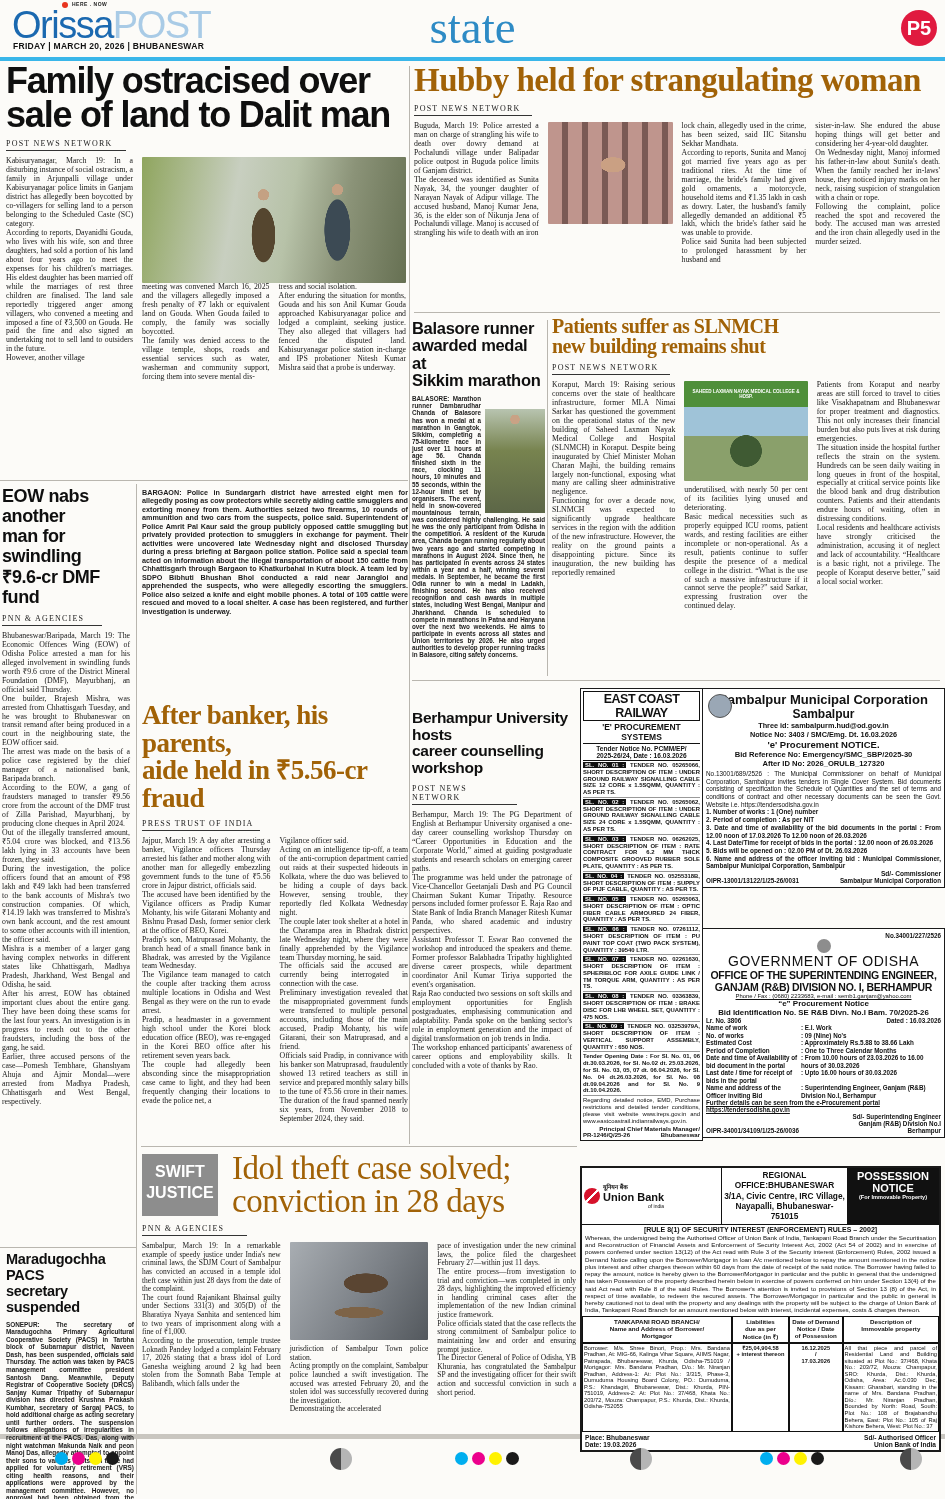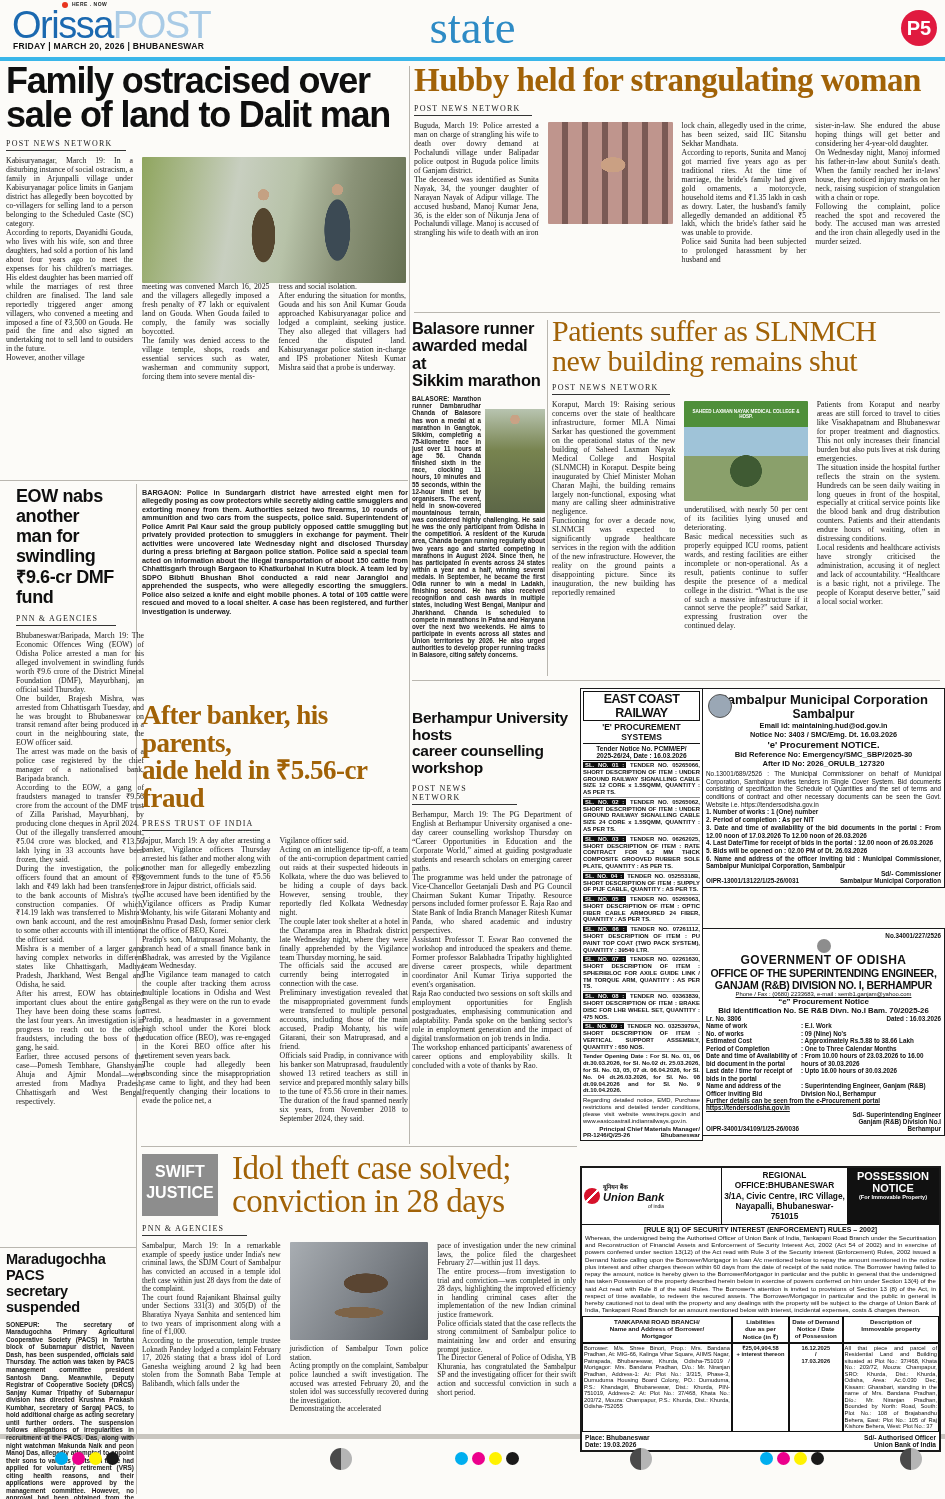--- a/index.html
+++ b/index.html
@@ -100,40 +100,40 @@
   <div class="abs" style="left:412px;top:320px;width:133px">
     <div class="hl-sans" style="font-size:16.5px;line-height:1.05;letter-spacing:-.3px">Balasore runner
 awarded medal at
 Sikkim marathon</div>
     <div style="margin-top:6px;font-family:'Liberation Sans',sans-serif;font-weight:bold;font-size:6.3px;line-height:1.13;text-align:justify;color:#1c1c1c">
       <div style="float:right;width:60px;height:104px;margin:14px 0 2px 4px;background:radial-gradient(circle 7px at 50% 10%,#c9a285 68%,transparent 70%),linear-gradient(180deg,#b8c4b0 0%,#77834f 40%,#5c6647 100%)"></div><span class="wsn">BALASORE: Marathon runner Dambarudhar Chanda of Balasore has won a medal at a marathon in Gangtok, Sikkim, completing a 75-kilometre race in just over 11 hours at age 56. Chanda finished sixth in the race, clocking 11 hours, 10 minutes and 55 seconds, within the 12-hour limit set by organisers. The event, held in snow-covered mountainous terrain, was considered highly challenging. He said he was the only participant from Odisha in the competition. A resident of the Kuruda area, Chanda began running regularly about two years ago and started competing in marathons in August 2024. Since then, he has participated in events across 24 states within a year and a half, winning several medals. In September, he became the first Odia runner to win a medal in Ladakh, finishing second. He has also received recognition and cash awards in multiple states, including West Bengal, Manipur and Jharkhand. Chanda is scheduled to compete in marathons in Patna and Haryana over the next two weekends. He aims to participate in events across all states and Union territories by 2026. He also urged authorities to develop proper running tracks in Balasore, citing safety concerns.</span>
     </div>
   </div>
 
   <div class="abs" style="left:552px;top:316px;width:388px">
-    <div class="hl" style="font-family:'Liberation Serif',serif;font-weight:normal;font-size:30px;letter-spacing:-.5px;line-height:1">Patients suffer as SLNMCH
+    <div class="hl" style="font-family:'Liberation Serif',serif;font-weight:bold;font-size:20px;letter-spacing:-.5px;line-height:1">Patients suffer as SLNMCH
 new building remains shut</div>
     <div class="byline" style="width:118px">POST NEWS NETWORK</div>
     <div class="cols">
       <div class="col bt">Koraput, March 19: Raising serious concerns over the state of healthcare infrastructure, former MLA Nimai Sarkar has questioned the government on the operational status of the new building of Saheed Laxman Nayak Medical College and Hospital (SLNMCH) in Koraput. Despite being inaugurated by Chief Minister Mohan Charan Majhi, the building remains largely non-functional, exposing what many are calling sheer administrative negligence.
 Functioning for over a decade now, SLNMCH was expected to significantly upgrade healthcare services in the region with the addition of the new infrastructure. However, the reality on the ground paints a disappointing picture. Since its inauguration, the new building has reportedly remained</div>
       <div class="col">
         <div class="ph" style="height:100px;background:radial-gradient(circle 26px at 50% 70%,#3f5a33 60%,transparent 62%),linear-gradient(180deg,#4f8f3a 0 26%,#9fc3d8 26% 55%,#8aa06b 55% 100%);position:relative">
           <span class="sans" style="position:absolute;left:2px;top:8px;right:2px;color:#fff;font-weight:bold;font-size:4.6px;text-align:center">SAHEED LAXMAN NAYAK MEDICAL COLLEGE &amp; HOSP.</span>
         </div>
         <div class="bt" style="margin-top:5px">underutilised, with nearly 50 per cent of its facilities lying unused and deteriorating.
 Basic medical necessities such as properly equipped ICU rooms, patient wards, and resting facilities are either incomplete or non-operational. As a result, patients continue to suffer despite the presence of a medical college in the district. “What is the use of such a massive infrastructure if it cannot serve the people?” said Sarkar, expressing frustration over the continued delay.</div>
       </div>
       <div class="col bt">Patients from Koraput and nearby areas are still forced to travel to cities like Visakhapatnam and Bhubaneswar for proper treatment and diagnostics. This not only increases their financial burden but also puts lives at risk during emergencies.
 The situation inside the hospital further reflects the strain on the system. Hundreds can be seen daily waiting in long queues in front of the hospital, especially at critical service points like the blood bank and drug distribution counters. Patients and their attendants endure hours of waiting, often in distressing conditions.
 Local residents and healthcare activists have strongly criticised the administration, accusing it of neglect and lack of accountability. “Healthcare is a basic right, not a privilege. The people of Koraput deserve better,” said a local social worker.</div>
     </div>
   </div>
 
-  <div class="abs" style="left:16px;top:486px;width:128px">
+  <div class="abs" style="left:2px;top:486px;width:128px">
     <div class="hl-sans" style="font-size:18px;line-height:1.12;letter-spacing:-.4px">EOW nabs another
 man for swindling
 ₹9.6-cr DMF fund</div>
     <div class="byline" style="width:100px">PNN &amp; AGENCIES</div>
     <div class="bt">Bhubaneswar/Baripada, March 19: The Economic Offences Wing (EOW) of Odisha Police arrested a man for his alleged involvement in swindling funds worth ₹9.6 crore of the District Mineral Foundation (DMF), Mayurbhanj, an official said Thursday.
 One builder, Brajesh Mishra, was arrested from Chhattisgarh Tuesday, and he was brought to Bhubaneswar on transit remand after being produced in a court in the neighbouring state, the EOW officer said.
 The arrest was made on the basis of a police case registered by the chief manager of a nationalised bank, Baripada branch.
 According to the EOW, a gang of fraudsters managed to transfer ₹9.56 crore from the account of the DMF trust of Zilla Parishad, Mayurbhanj, by producing clone cheques in April 2024.
 Out of the illegally transferred amount, ₹5.04 crore was blocked, and ₹13.56 lakh lying in 33 accounts have been frozen, they said.
 During the investigation, the police officers found that an amount of ₹98 lakh and ₹49 lakh had been transferred to the bank accounts of Mishra's two construction companies. Of which, ₹14.19 lakh was transferred to Mishra's own bank account, and the rest amount to some other accounts with ill intention, the officer said.
@@ -228,21 +228,21 @@
     <div style="display:flex;justify-content:space-between;font-size:6px;font-weight:bold">
         <span>PR-1246/Q/25-26</span>
         <span>Bhubaneswar</span>
       </div>
   </div>
 
   <div class="adbox" style="left:702px;top:688px;width:235px;padding:3px">
     <div style="position:absolute;left:5px;top:5px;width:22px;height:22px;border-radius:50%;background:#9aa7b5;border:1px solid #555"></div>
     <div class="ctr" style="font-size:13px;font-weight:bold">Sambalpur Municipal Corporation</div>
     <div class="ctr" style="font-size:12px;font-weight:bold">Sambalpur</div>
-    <div class="ctr" style="font-size:7.3px;font-weight:bold">Email id: maintaining.hud@od.gov.in</div>
+    <div class="ctr" style="font-size:7.3px;font-weight:bold">Three id: sambalpurm.hud@od.gov.in</div>
     <div class="ctr" style="font-size:7.3px;font-weight:bold">Notice No: 3403 / SMC/Emg. Dt. 16.03.2026</div>
     <div class="ctr" style="font-size:9.5px;font-weight:bold">'e' Procurement NOTICE.</div>
     <div class="ctr" style="font-size:7.6px;font-weight:bold">Bid Reference No: Emergency/SMC_SBP/2025-30</div>
     <div class="ctr" style="font-size:7.6px;font-weight:bold;margin-bottom:2px">After ID No: 2026_ORULB_127320</div>
     <div style="font-size:6.4px;line-height:1.2;text-align:justify">No.13001/689/2526 : The Municipal Commissioner on behalf of Municipal Corporation, Sambalpur invites tenders in Single Cover System. Bid documents consisting of specification the Schedule of Quantities and the set of terms and conditions of contract and other necessary documents can be seen the Govt. Website i.e. https://tendersodisha.gov.in</div>
     <div class="smc-li wsn">1. Number of works : 1 (One) number
 2. Period of completion : As per NIT
 3. Date and time of availability of the bid documents in the portal : From 12.00 noon of 17.03.2026 To 12.00 noon of 26.03.2026
 4. Last Date/Time for receipt of bids in the portal : 12.00 noon of 26.03.2026
 5. Bids will be opened on : 02.00 PM of Dt. 26.03.2026
@@ -250,21 +250,21 @@
     <div style="text-align:right;font-size:6.6px;font-weight:bold">Sd/- Commissioner</div>
     <div style="display:flex;justify-content:space-between;font-size:6.3px;font-weight:bold">
         <span>OIPR-13001/13122/1/25-26/0031</span>
         <span>Sambalpur Municipal Corporation</span>
       </div>
   </div>
 
   <div class="adbox" style="left:702px;top:928px;width:235px;padding:3px">
     <div style="text-align:right;font-size:6.3px;font-weight:bold">No.34001/227/2526</div>
     <div style="margin:0 auto;width:14px;height:14px;border-radius:50%;background:#8d8d8d"></div>
-    <div class="ctr" style="font-size:12px;font-weight:bold;letter-spacing:.5px">GOVERNMENT OF ODISHA</div>
+    <div class="ctr" style="font-size:14px;font-weight:normal;letter-spacing:.5px">GOVERNMENT OF ODISHA</div>
     <div class="ctr" style="font-size:10.5px;font-weight:bold;letter-spacing:-.3px">OFFICE OF THE SUPERINTENDING ENGINEER,</div>
     <div class="ctr" style="font-size:10.5px;font-weight:bold;letter-spacing:-.3px">GANJAM (R&amp;B) DIVISION NO. I, BERHAMPUR</div>
     <div class="ctr" style="font-size:5.9px;text-decoration:underline">Phone / Fax : (0680) 2233683, e-mail : semb1.ganjam@yahoo.com</div>
     <div class="ctr" style="font-size:8px;font-weight:bold">“e” Procurement Notice</div>
     <div class="ctr" style="font-size:7.8px;font-weight:bold">Bid Identification No. SE R&amp;B Divn. No.I Bam. 70/2025-26</div>
     <div style="display:flex;justify-content:space-between;font-size:6.3px;font-weight:bold">
         <span>Lr. No. 3806</span>
         <span>Dated : 16.03.2026</span>
       </div>
     <div class="gan-row">
@@ -303,21 +303,21 @@
 Berhampur</span>
     </div>
   </div>
 
   <div class="adbox" style="left:580px;top:1166px;width:357px;border-width:2px">
     <div style="display:flex;border-bottom:1.5px solid #111">
       <div style="width:135px;border-right:1.5px solid #111;padding:2px;display:flex;align-items:center;gap:3px">
         <span style="width:16px;height:16px;border-radius:50%;background:#d6122b;display:inline-block;flex:none;background-image:linear-gradient(135deg,transparent 45%,#fff 45% 55%,transparent 55%)"></span>
         <span>
           <span style="display:block;font-size:6px;font-weight:bold">यूनियन बैंक</span>
-          <span style="display:block;font-size:11px;font-weight:bold;font-style:italic">Union Bank</span>
+          <span style="display:block;font-size:11px;font-weight:bold;">Union Bank</span>
           <span style="display:block;font-size:5px;text-align:right">of india</span>
         </span>
       </div>
       <div class="ctr wsn" style="flex:1;font-size:8.3px;font-weight:bold;padding:2px;line-height:1.25">REGIONAL OFFICE:BHUBANESWAR
 3/1A, Civic Centre, IRC Village,
 Nayapalli, Bhubaneswar-751015</div>
       <div style="width:88px;background:#111;color:#fff;text-align:center;padding:2px">
         <span class="wsn" style="font-size:11px;font-weight:bold;line-height:1.1;display:block">POSSESSION
 NOTICE</span>
         <span style="font-size:5.6px;font-weight:bold;display:block">(For Immovable Property)</span>

